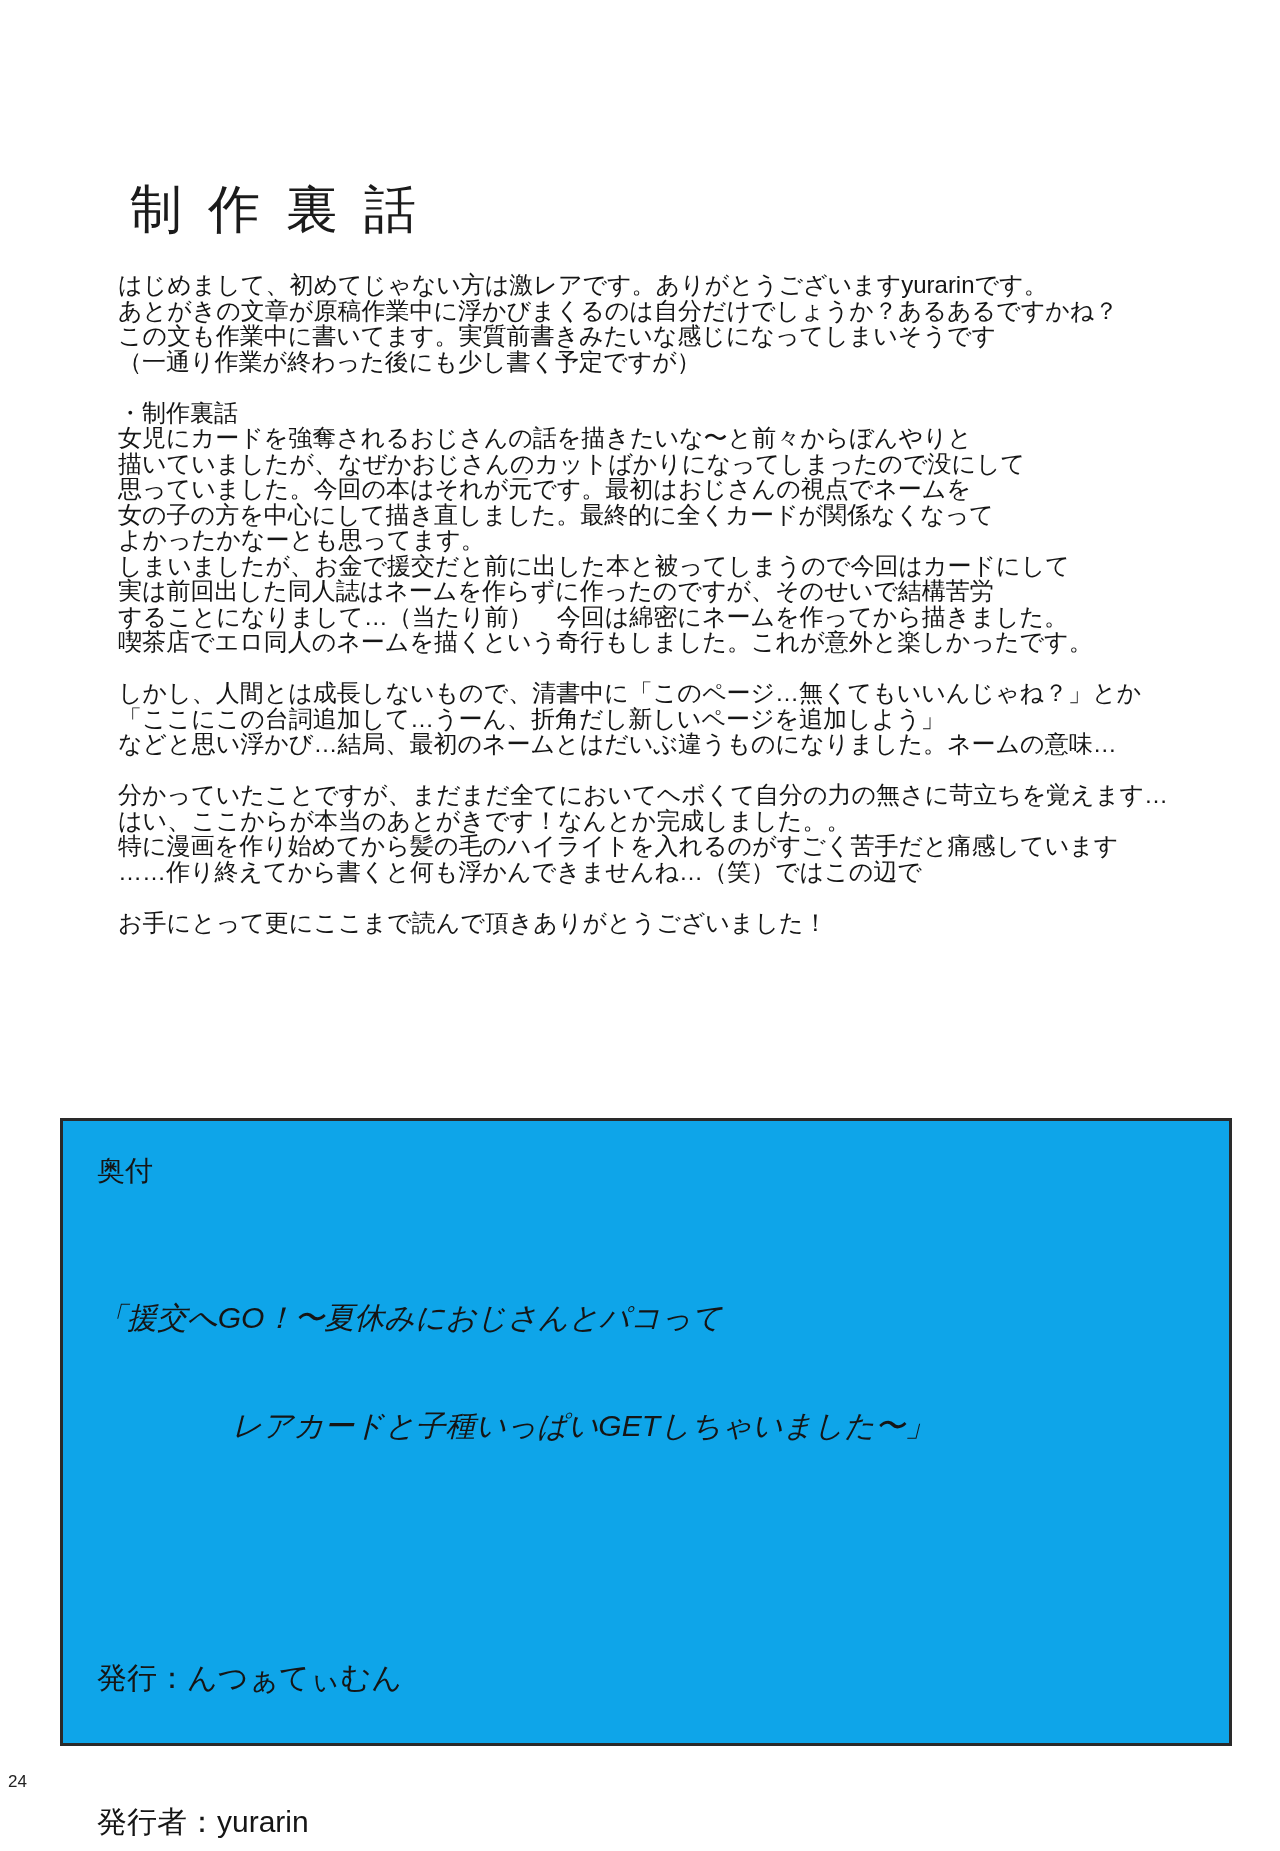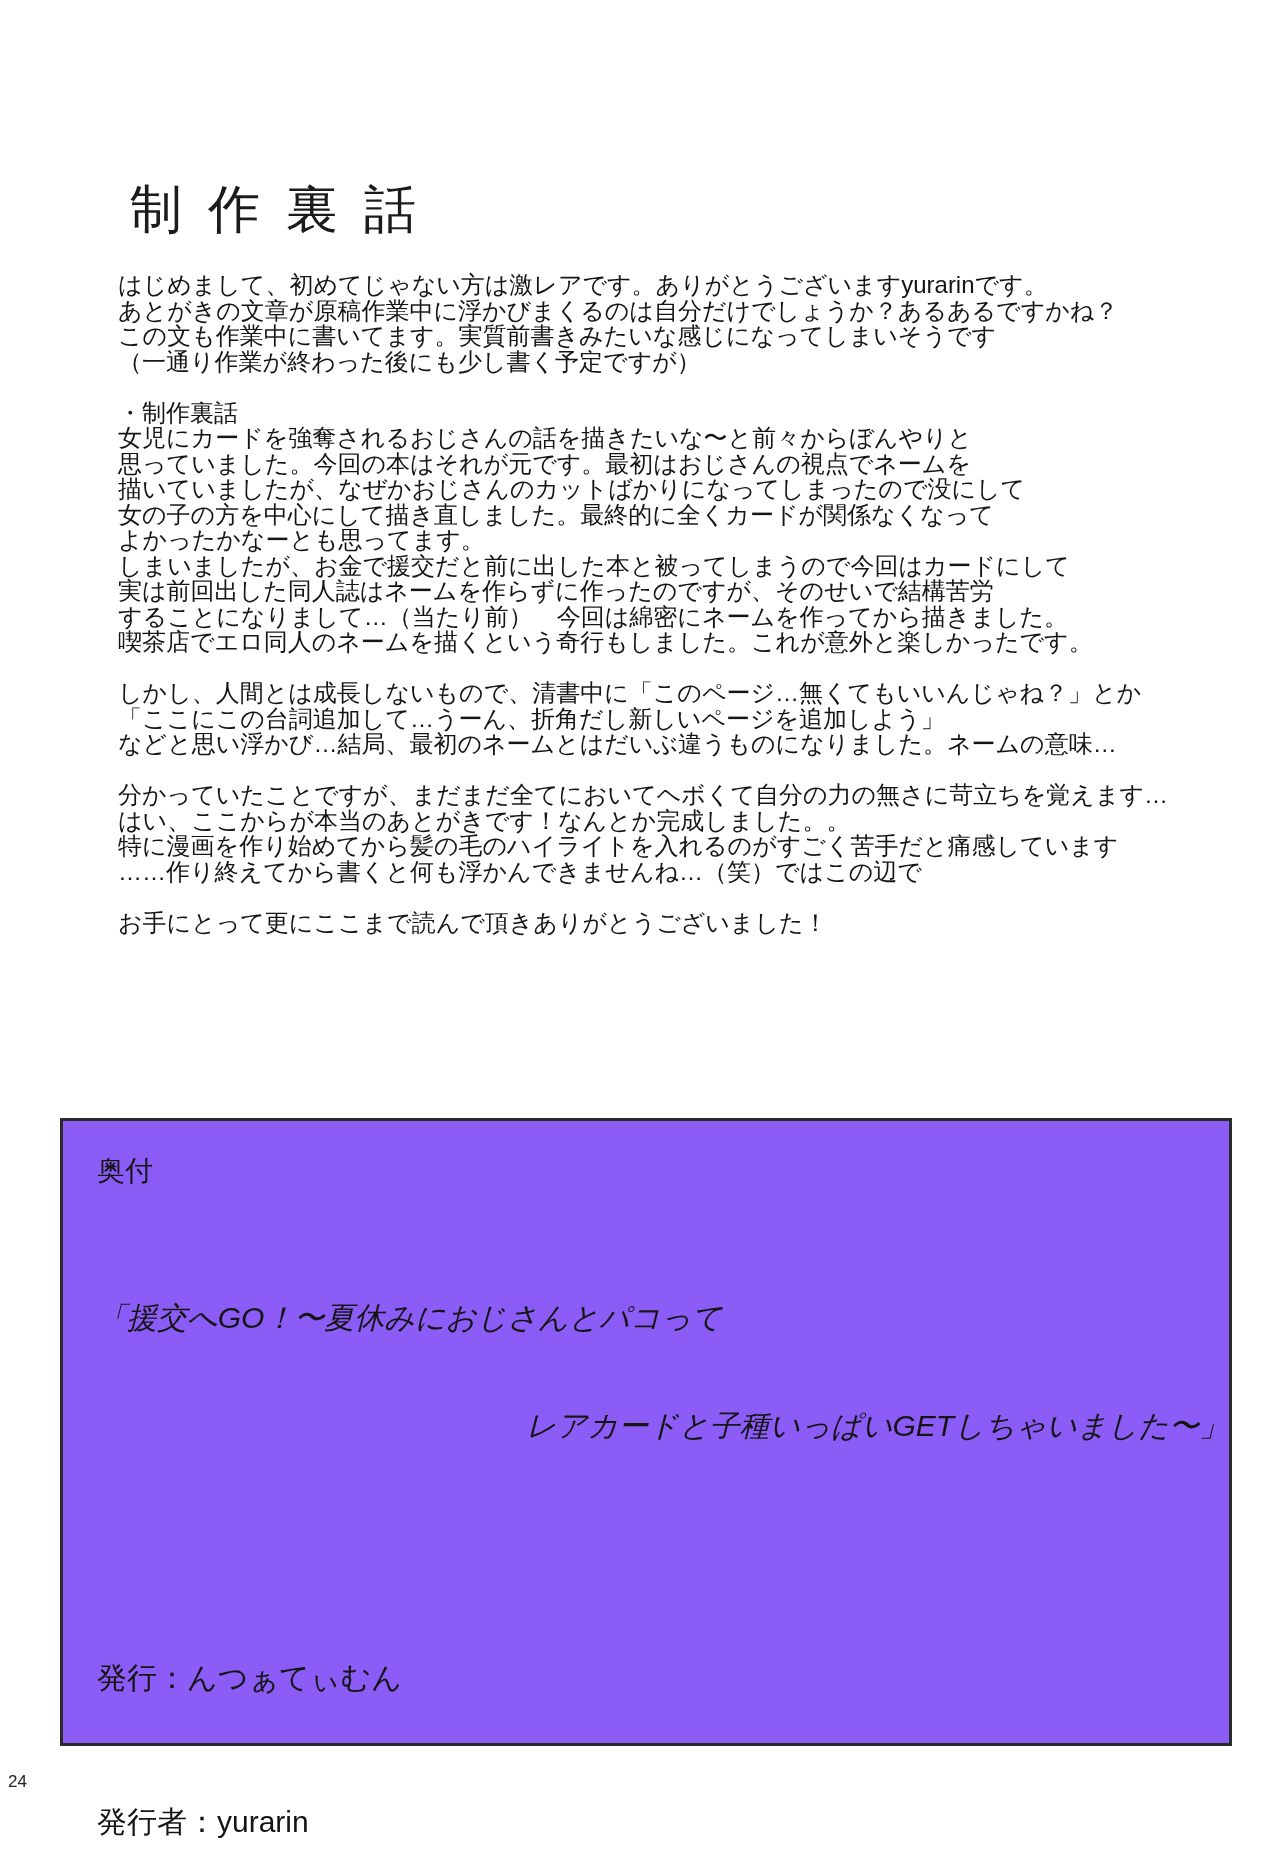--- a/index.html
+++ b/index.html
@@ -36,36 +36,36 @@
   .afterword .line.bold {
     font-weight: normal;
   }
   .colophon {
     position: absolute;
     left: 60px; top: 1118px;
     width: 1172px; height: 628px;
     border: 3px solid #2a2a2a;
     box-sizing: border-box;
     padding: 32px 0 0 34px;
-    background: #8b5cf6;
+    background: #0ea5e9;
   }
   .colophon .heading {
     font-size: 28px;
     line-height: 36px;
     color: #151515;
   }
   .book-title {
     margin-top: 39px;
     font-size: 30px;
     line-height: 36px;
     white-space: pre;
     color: #151515;
     font-style: italic;
   }
-  .book-title .indent { padding-left: 135px; text-align: right; }
+  .book-title .indent { padding-left: 135px; }
   .entries {
     font-size: 30px;
     line-height: 36px;
     white-space: pre;
     color: #151515;
   }
   .page-number {
     position: absolute;
     left: 8px; top: 1772px;
     font-size: 17px;
@@ -89,23 +89,23 @@
       <div class="line">この文も作業中に書いてます。実質前書きみたいな感じになってしまいそうです</div>
 
       <div class="line">（一通り作業が終わった後にも少し書く予定ですが）</div>
 
       <div class="line"></div>
 
       <div class="line bold">・制作裏話</div>
 
       <div class="line">女児にカードを強奪されるおじさんの話を描きたいな〜と前々からぼんやりと</div>
 
+      <div class="line">描いていましたが、なぜかおじさんのカットばかりになってしまったので没にして</div>
+
       <div class="line">思っていました。今回の本はそれが元です。最初はおじさんの視点でネームを</div>
-
-      <div class="line">描いていましたが、なぜかおじさんのカットばかりになってしまったので没にして</div>
 
       <div class="line">女の子の方を中心にして描き直しました。最終的に全くカードが関係なくなって</div>
 
       <div class="line">よかったかなーとも思ってます。</div>
 
       <div class="line">しまいましたが、お金で援交だと前に出した本と被ってしまうので今回はカードにして</div>
 
       <div class="line">実は前回出した同人誌はネームを作らずに作ったのですが、そのせいで結構苦労</div>
 
       <div class="line">することになりまして…（当たり前）　今回は綿密にネームを作ってから描きました。</div>

